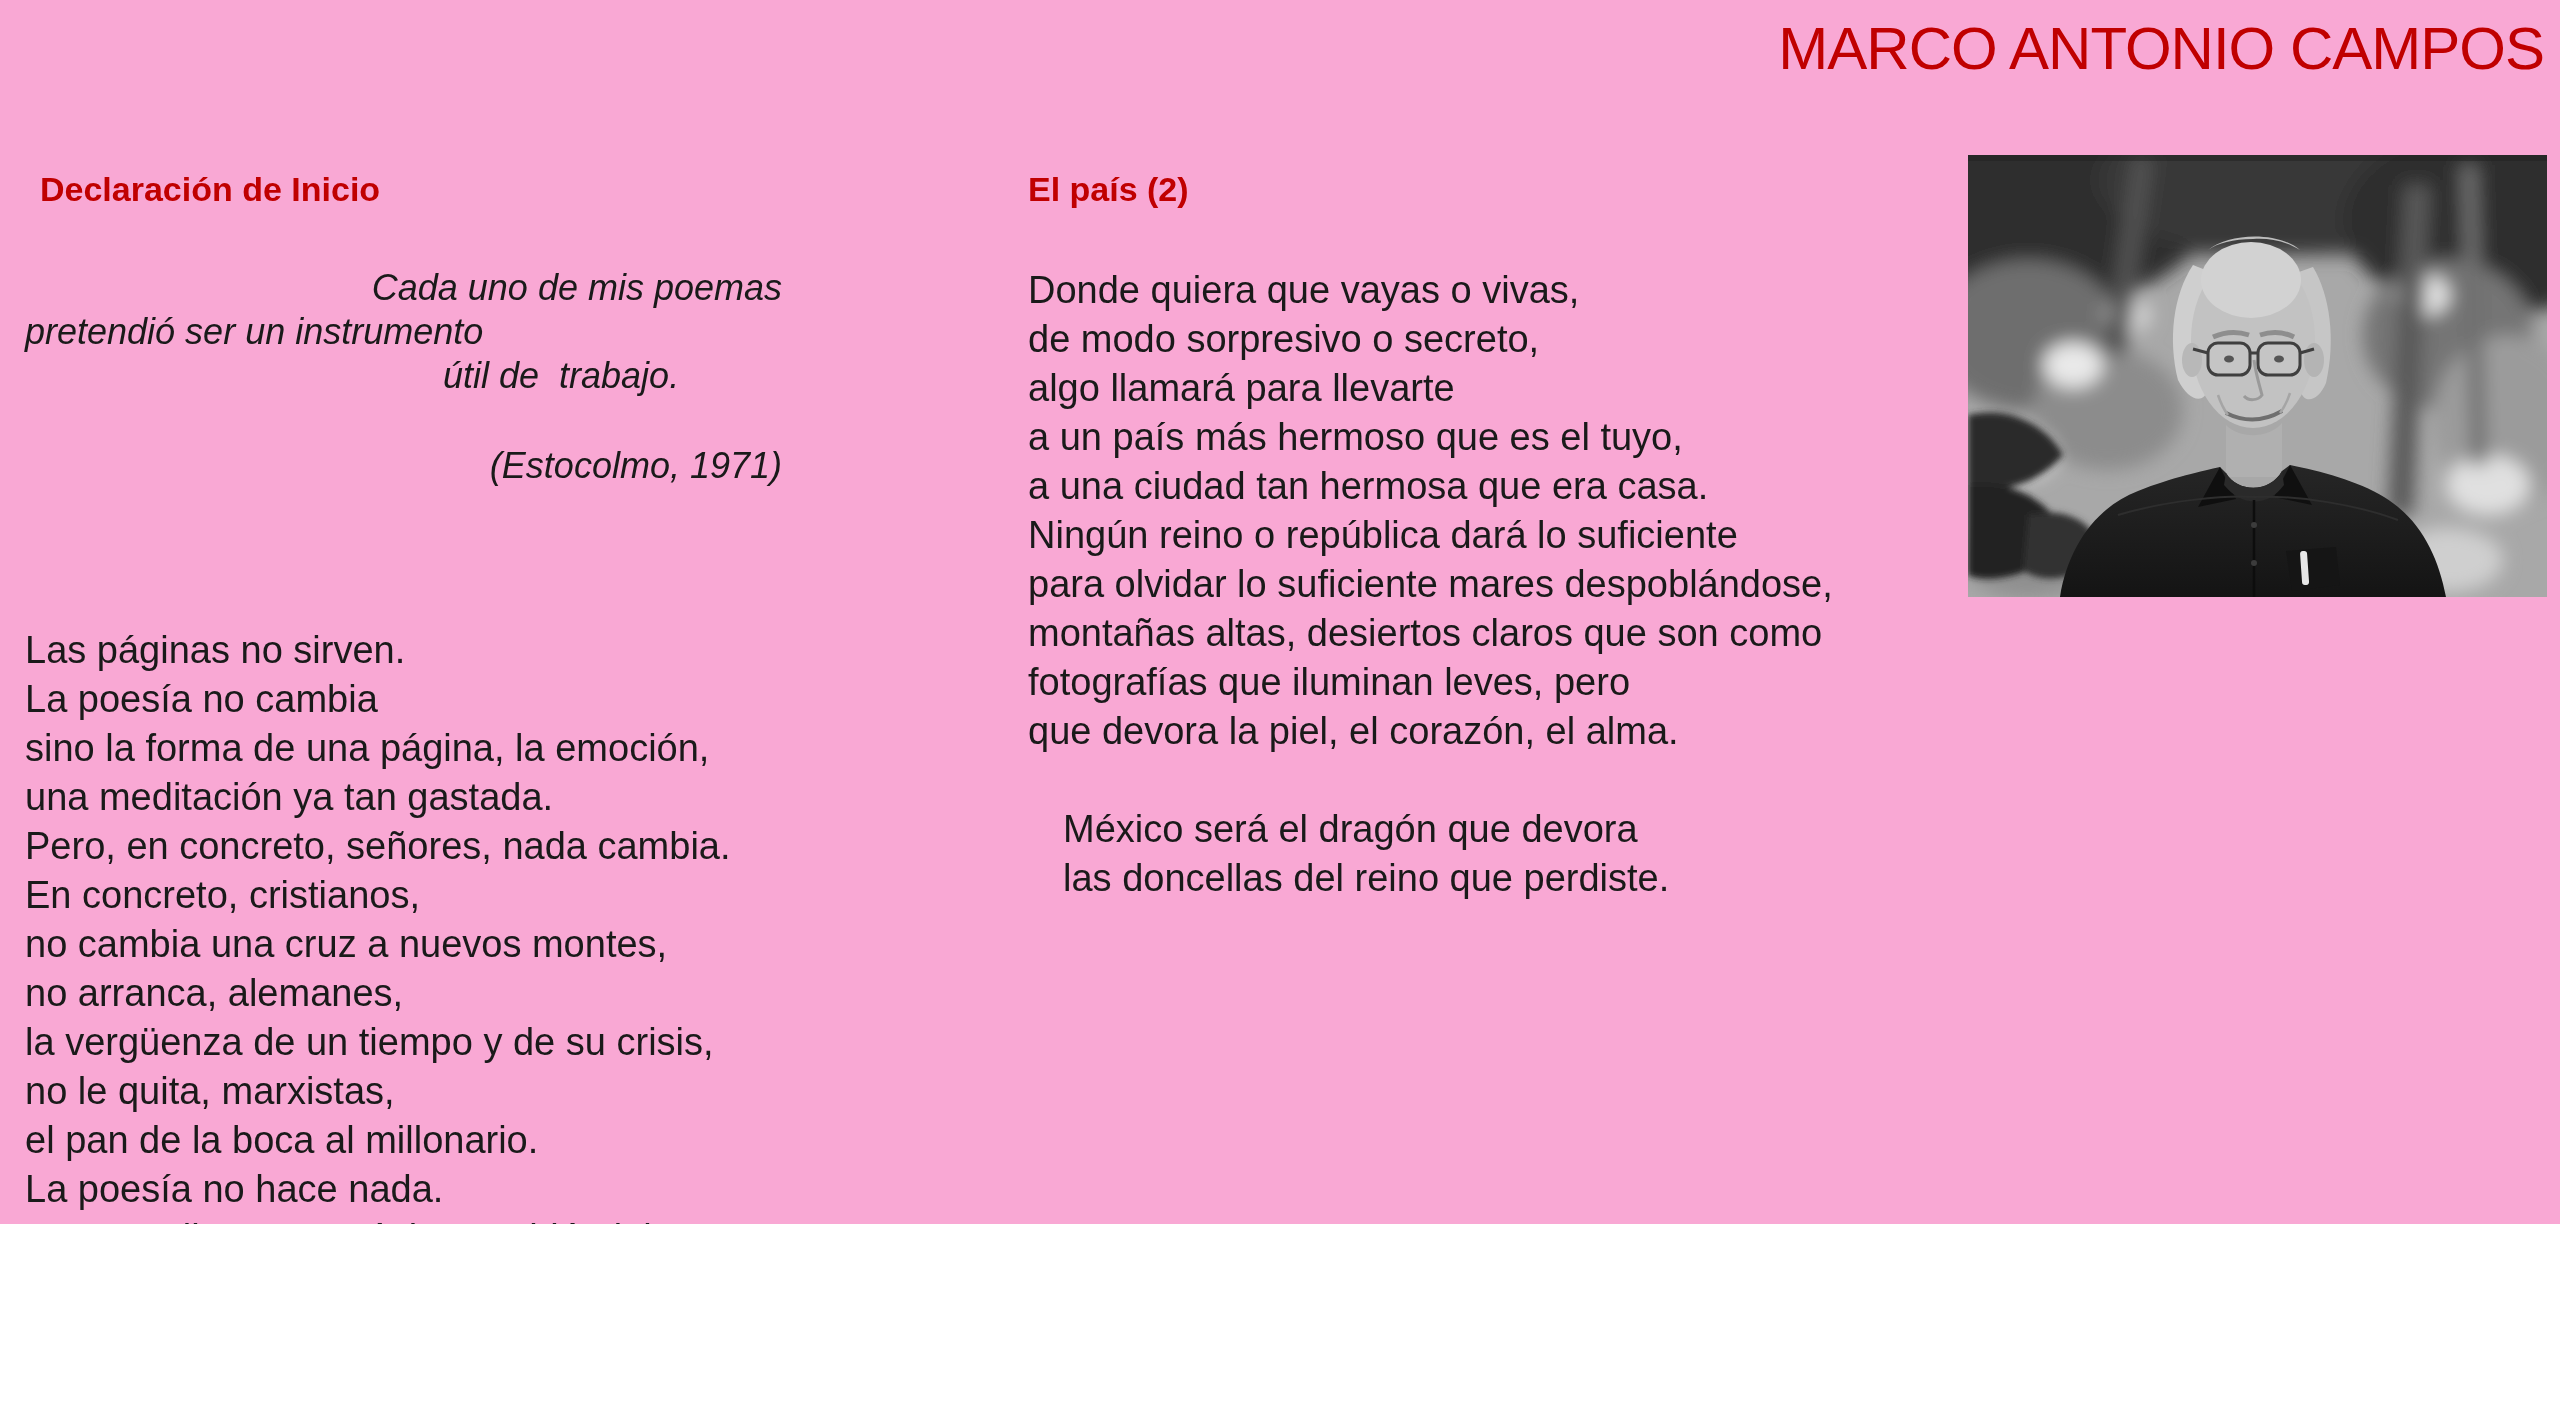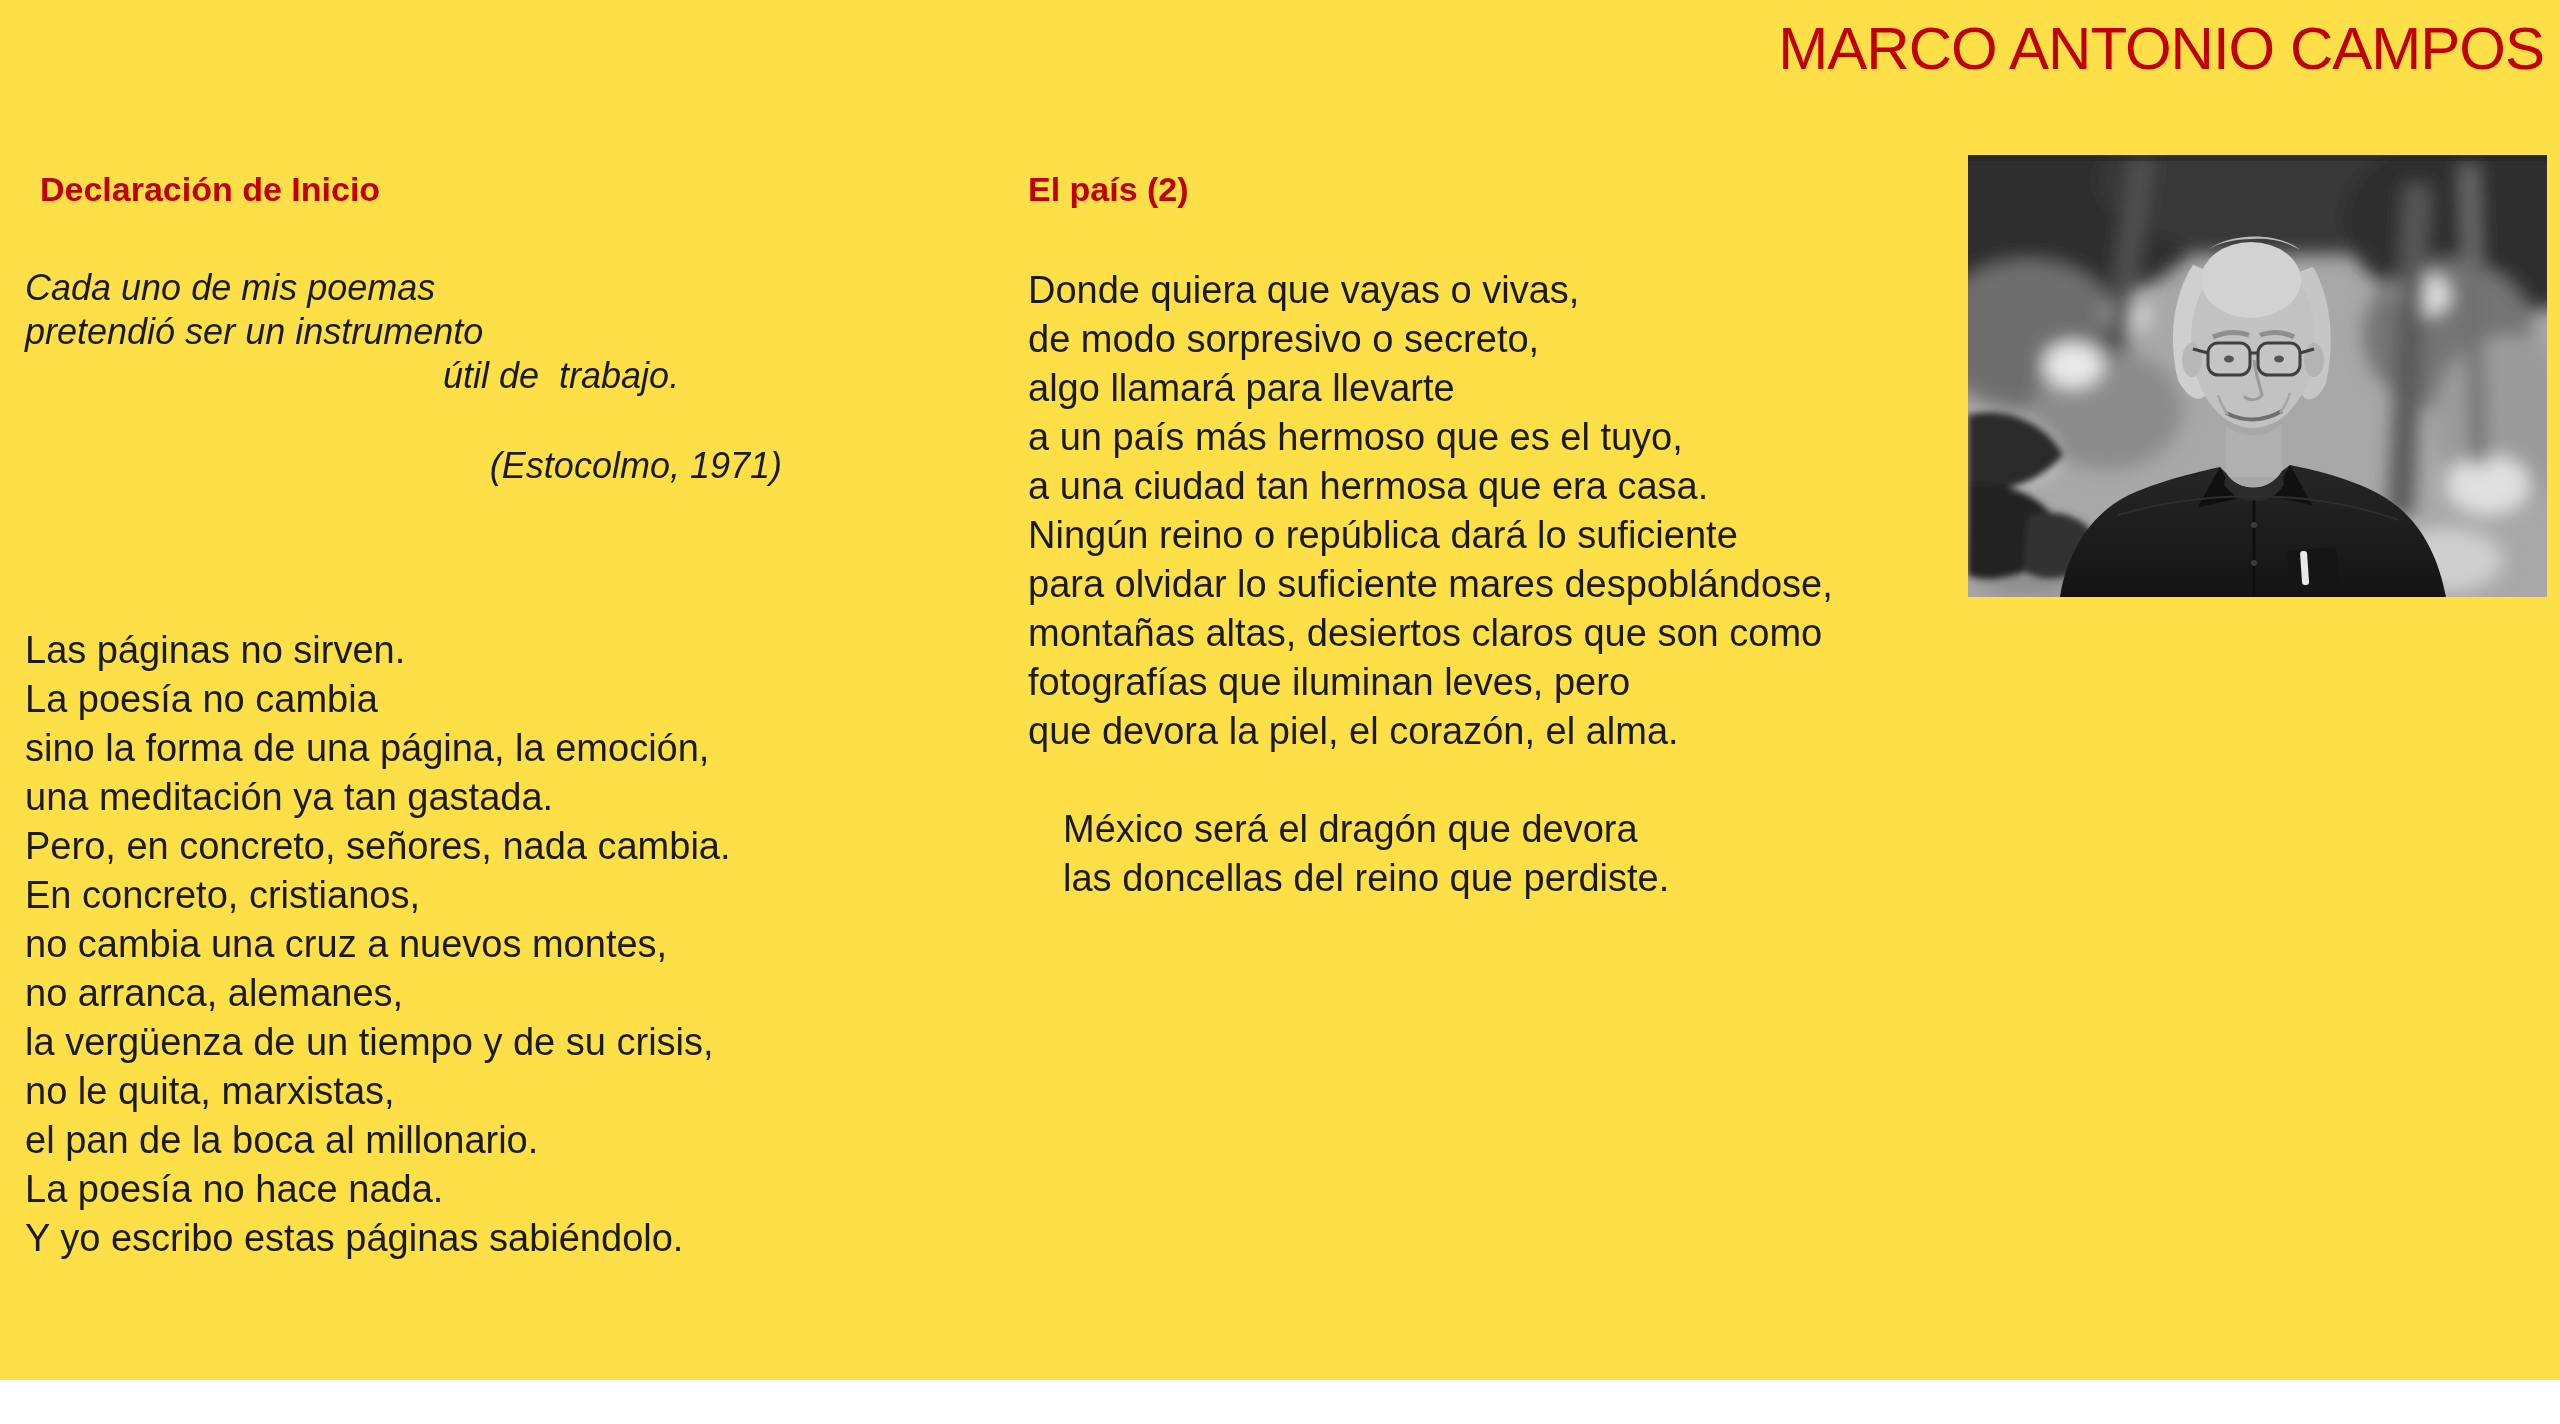--- a/index.html
+++ b/index.html
@@ -1,37 +1,37 @@
 <!DOCTYPE html>
 <html><head>
 <meta charset="utf-8">
 <style>
   html,body{margin:0;padding:0;background:#ffffff;}
   body{font-family:"Liberation Sans", sans-serif; color:#1a1a1a;}
-  .page{position:relative;width:2560px;height:1380px;background:#fde047;overflow:hidden;}
+  .page{position:relative;width:2560px;height:1224px;background:#f9a8d4;overflow:hidden;}
 
   .title{
     position:absolute;top:16px;right:16px;
     font-size:60px;line-height:66px;letter-spacing:-1px;
     color:#C00000;white-space:nowrap;font-weight:400;
   }
 
   .heading{
     position:absolute;font-size:34px;font-weight:bold;
     color:#C00000;white-space:nowrap;
   }
   .h-left{left:40px;top:170px;}
   .h-mid{left:1028px;top:170px;}
 
   .epigraph{
     position:absolute;left:25px;top:266px;width:757px;
     font-style:italic;font-size:36px;line-height:44px;
   }
   .ep-line{white-space:pre-wrap;}
-  .ep-r{}
+  .ep-r{text-align:right;}
   .ep-indent{padding-left:418px;}
 
   .attribution{
     position:absolute;left:25px;top:443px;width:757px;
     font-style:italic;font-size:36px;line-height:45px;text-align:right;
   }
 
   .poem{position:absolute;font-size:38px;line-height:49px;white-space:nowrap;}
   .poem-left{left:25px;top:626px;}
   .stanza1{left:1028px;top:266px;}

